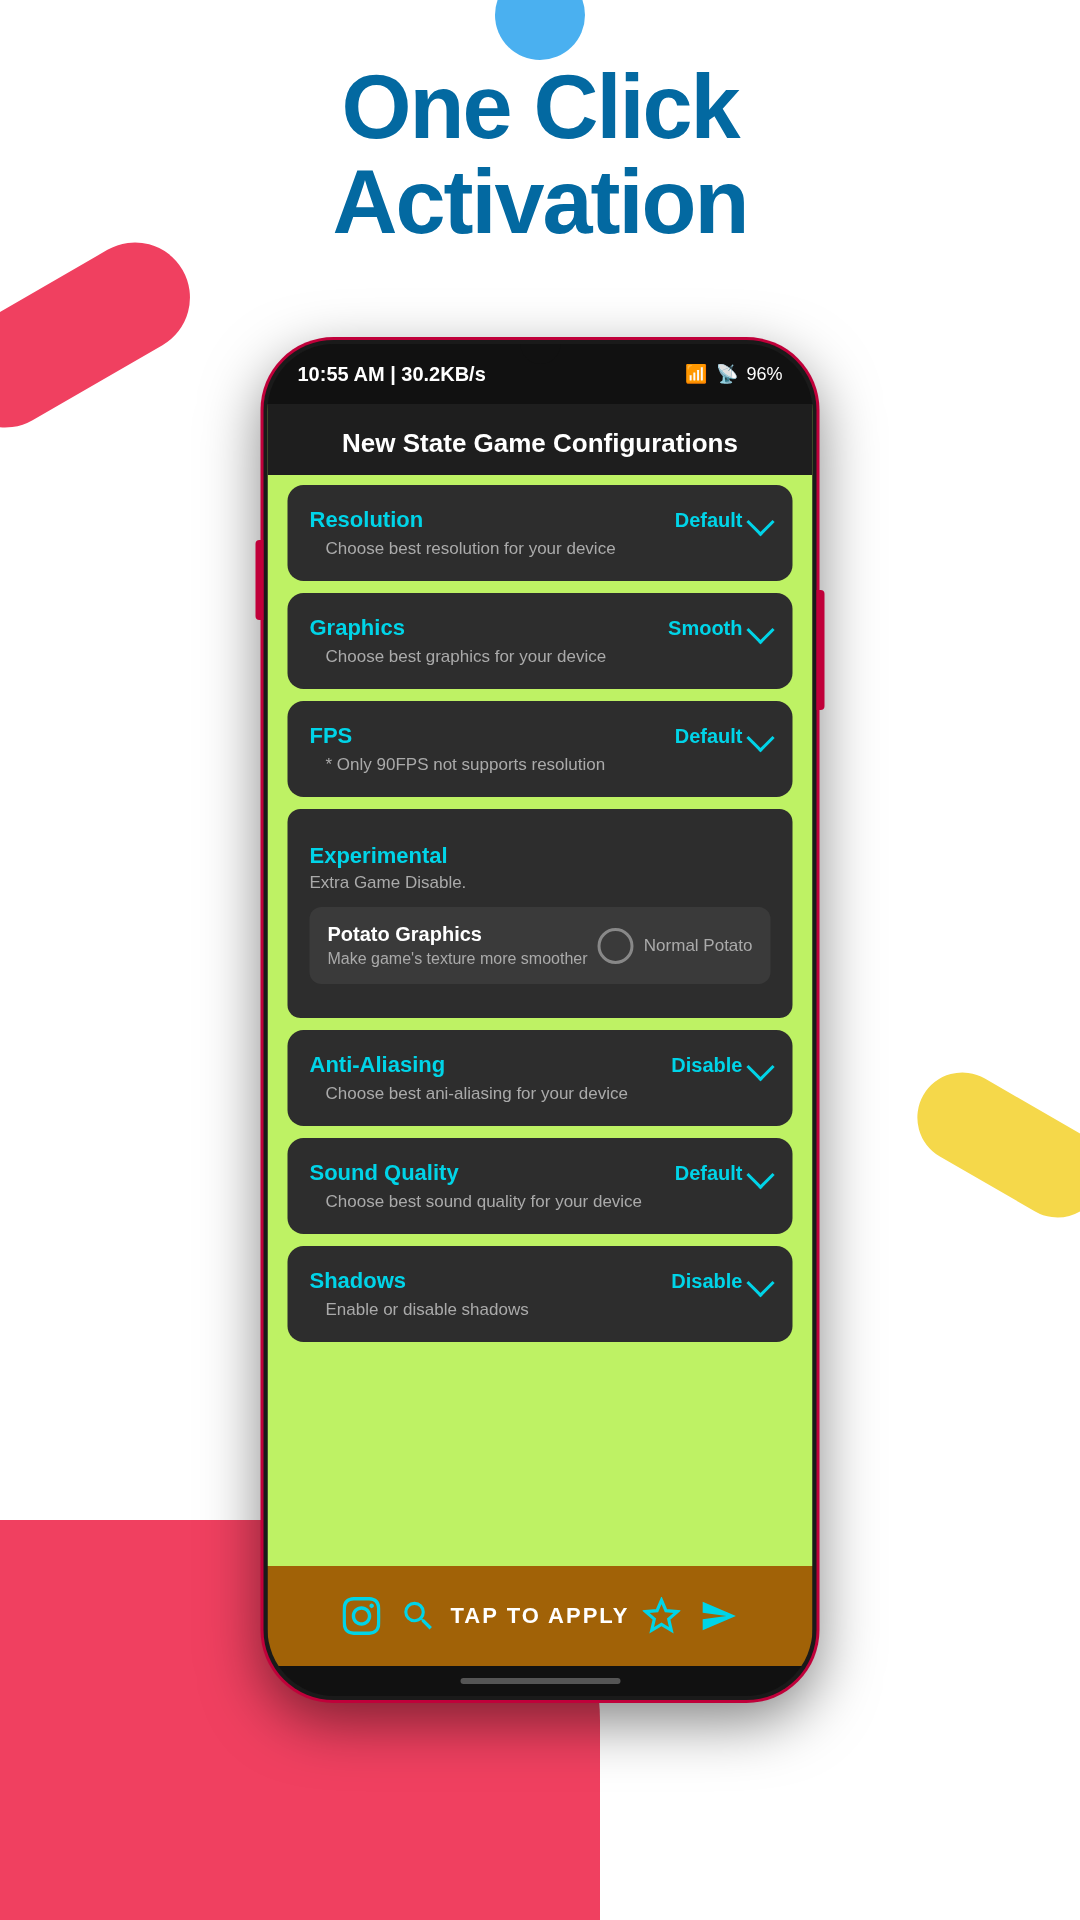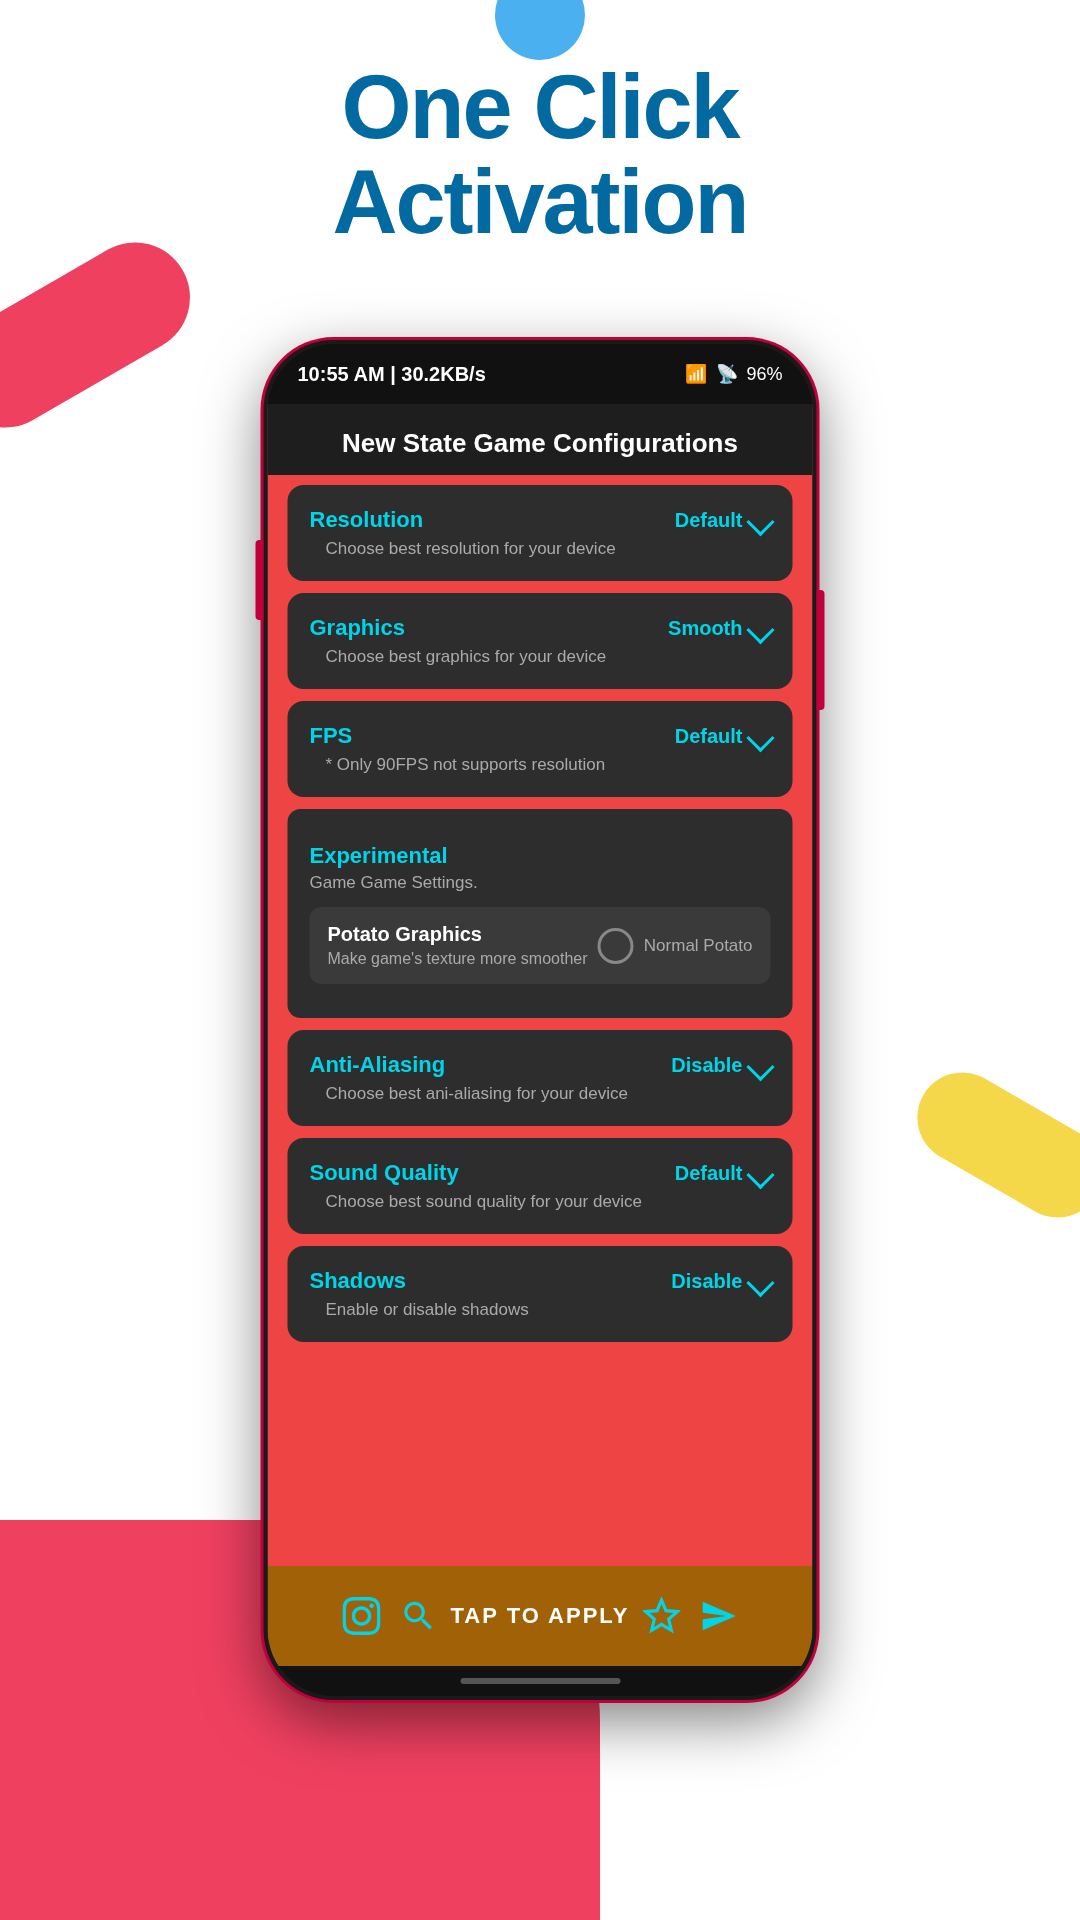--- a/index.html
+++ b/index.html
@@ -159,21 +159,21 @@
       display: flex;
       align-items: center;
       gap: 8px;
       color: #fff;
       font-size: 18px;
     }
 
     
     .screen-content {
       flex: 1;
-      background: #ef4444;
+      background: #bef264;
       overflow-y: auto;
       overflow-x: hidden;
       scrollbar-width: none;
     }
     .screen-content::-webkit-scrollbar { display: none; }
 
     
     .page-title {
       text-align: center;
       color: #fff;
@@ -397,21 +397,21 @@
               <div class="config-value">
                 <span>Default</span>
                 <div class="chevron"></div>
               </div>
             </div>
             <div class="config-desc">* Only 90FPS not supports resolution</div>
           </div>
 
           <div class="experimental-section">
             <div class="experimental-label">Experimental</div>
-            <div class="experimental-desc">Game Game Settings.</div>
+            <div class="experimental-desc">Extra Game Disable.</div>
             <div class="potato-card">
               <div class="potato-left">
                 <div class="potato-title">Potato Graphics</div>
                 <div class="potato-desc">Make game's texture more smoother</div>
               </div>
               <div class="potato-toggle">
                 <div class="toggle-circle"></div>
                 <span>Normal Potato</span>
               </div>
             </div>

